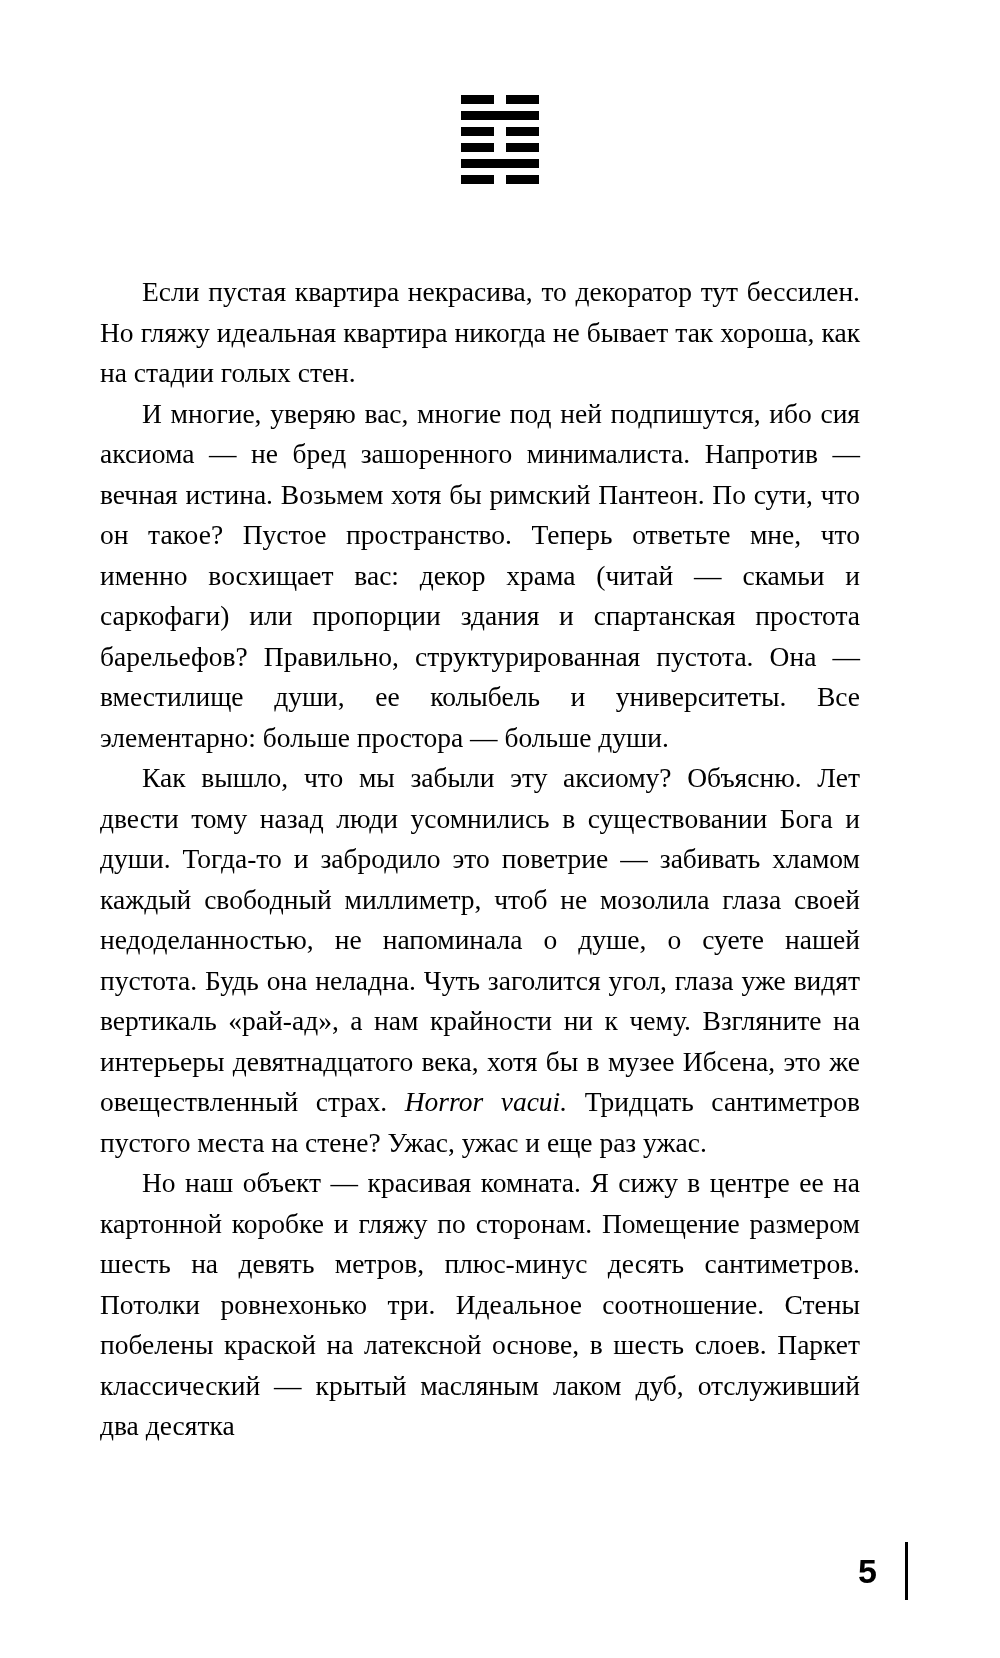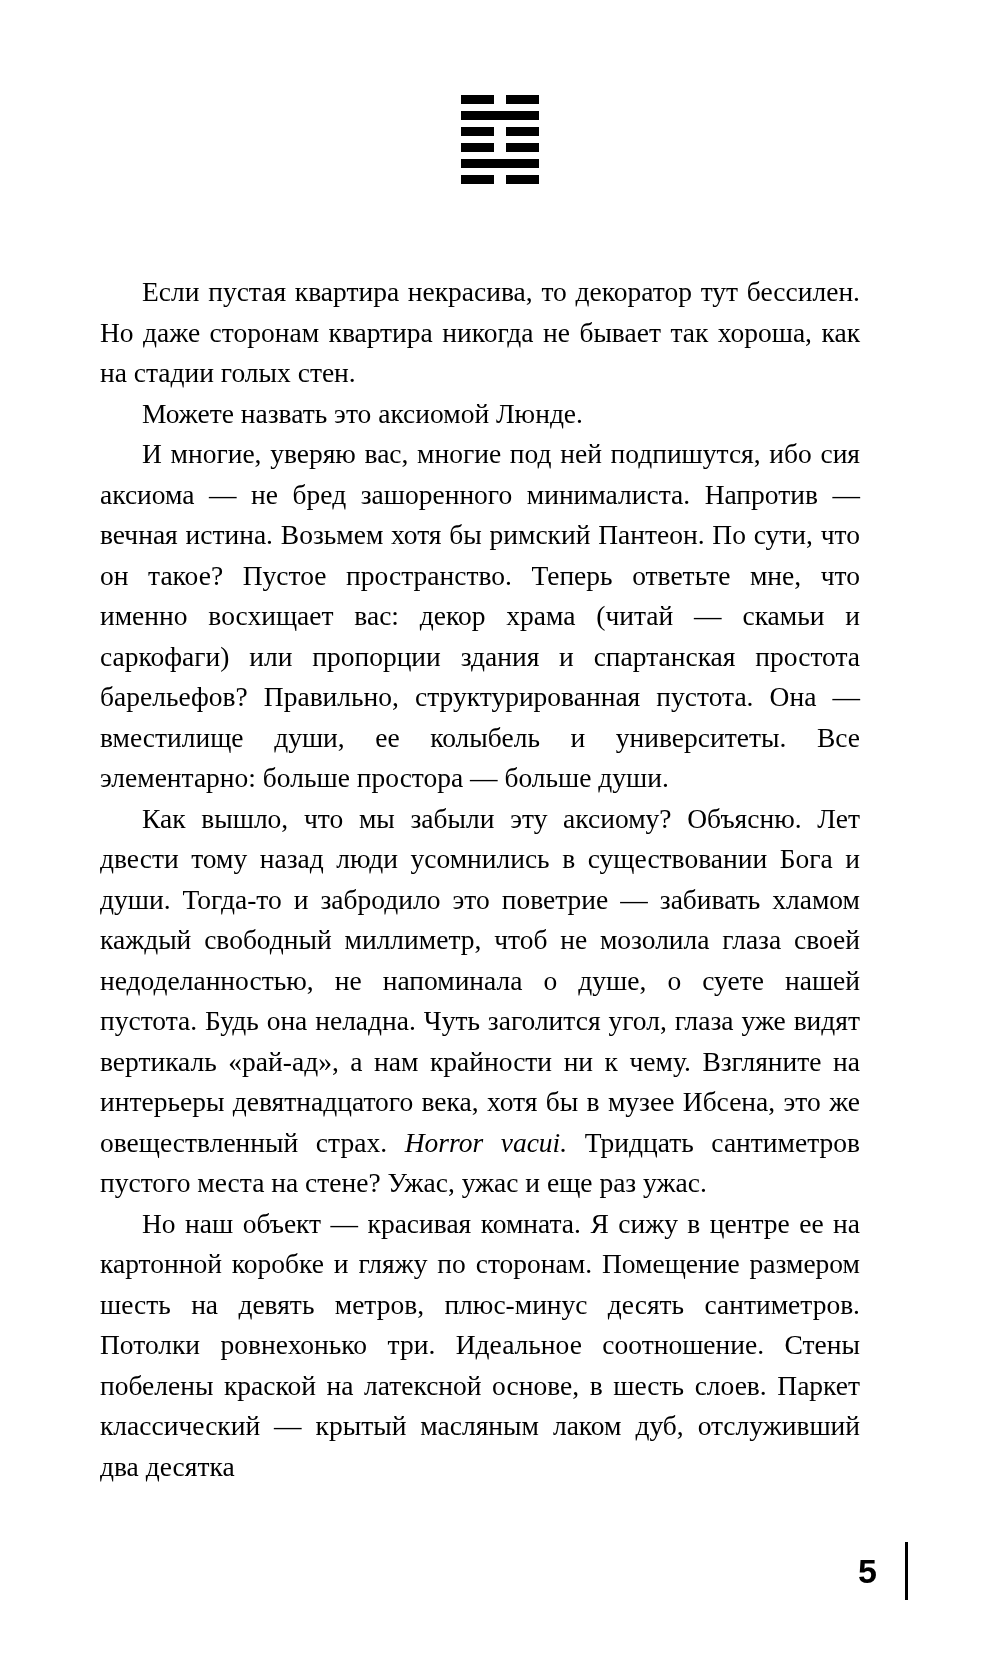--- a/index.html
+++ b/index.html
@@ -116,22 +116,21 @@
     <div class="hex-row solid">
         <span class="seg"></span>
       </div>
     <div class="hex-row broken">
         <span class="seg"></span>
         <span class="seg"></span>
       </div>
   </div>
 
   <div class="body-text">
-    <p class="first">Если пустая квартира некрасива, то декоратор тут бессилен. Но даже сторонам квартира никогда не бывает так хороша, как на стадии голых стен.</p>
-    <p>Можете назвать это аксиомой Люнде.</p>
+    <p class="first">Если пустая квартира некрасива, то декоратор тут бессилен. Но гляжу идеальная квартира никогда не бывает так хороша, как на стадии голых стен.</p>
     <p>И многие, уверяю вас, многие под ней подпишутся, ибо сия аксиома — не бред зашоренного минималиста. Напротив — вечная истина. Возьмем хотя бы римский Пантеон. По сути, что он такое? Пустое пространство. Теперь ответьте мне, что именно восхищает вас: декор храма (читай — скамьи и саркофаги) или пропорции здания и спартанская простота барельефов? Правильно, структурированная пустота. Она — вместилище души, ее колыбель и университеты. Все элементарно: больше простора — больше души.</p>
     <p><span>Как вышло, что мы забыли эту аксиому? Объясню. Лет двести тому назад люди усомнились в существовании Бога и души. Тогда-то и забродило это поветрие — забивать хламом каждый свободный миллиметр, чтоб не мозолила глаза своей недоделанностью, не напоминала о душе, о суете нашей пустота. Будь она неладна. Чуть заголится угол, глаза уже видят вертикаль «рай-ад», а нам крайности ни к чему. Взгляните на интерьеры девятнадцатого века, хотя бы в музее Ибсена, это же овеществленный страх. </span><i>Horror vacui.</i><span> Тридцать сантиметров пустого места на стене? Ужас, ужас и еще раз ужас.</span></p>
     <p>Но наш объект — красивая комната. Я сижу в центре ее на картонной коробке и гляжу по сторонам. Помещение размером шесть на девять метров, плюс-минус десять сантиметров. Потолки ровнехонько три. Идеальное соотношение. Стены побелены краской на латексной основе, в шесть слоев. Паркет классический — крытый масляным лаком дуб, отслуживший два десятка</p>
   </div>
 
   <div class="footer">
     <span class="folio">5</span>
     <span class="folio-rule"></span>
   </div>
 

